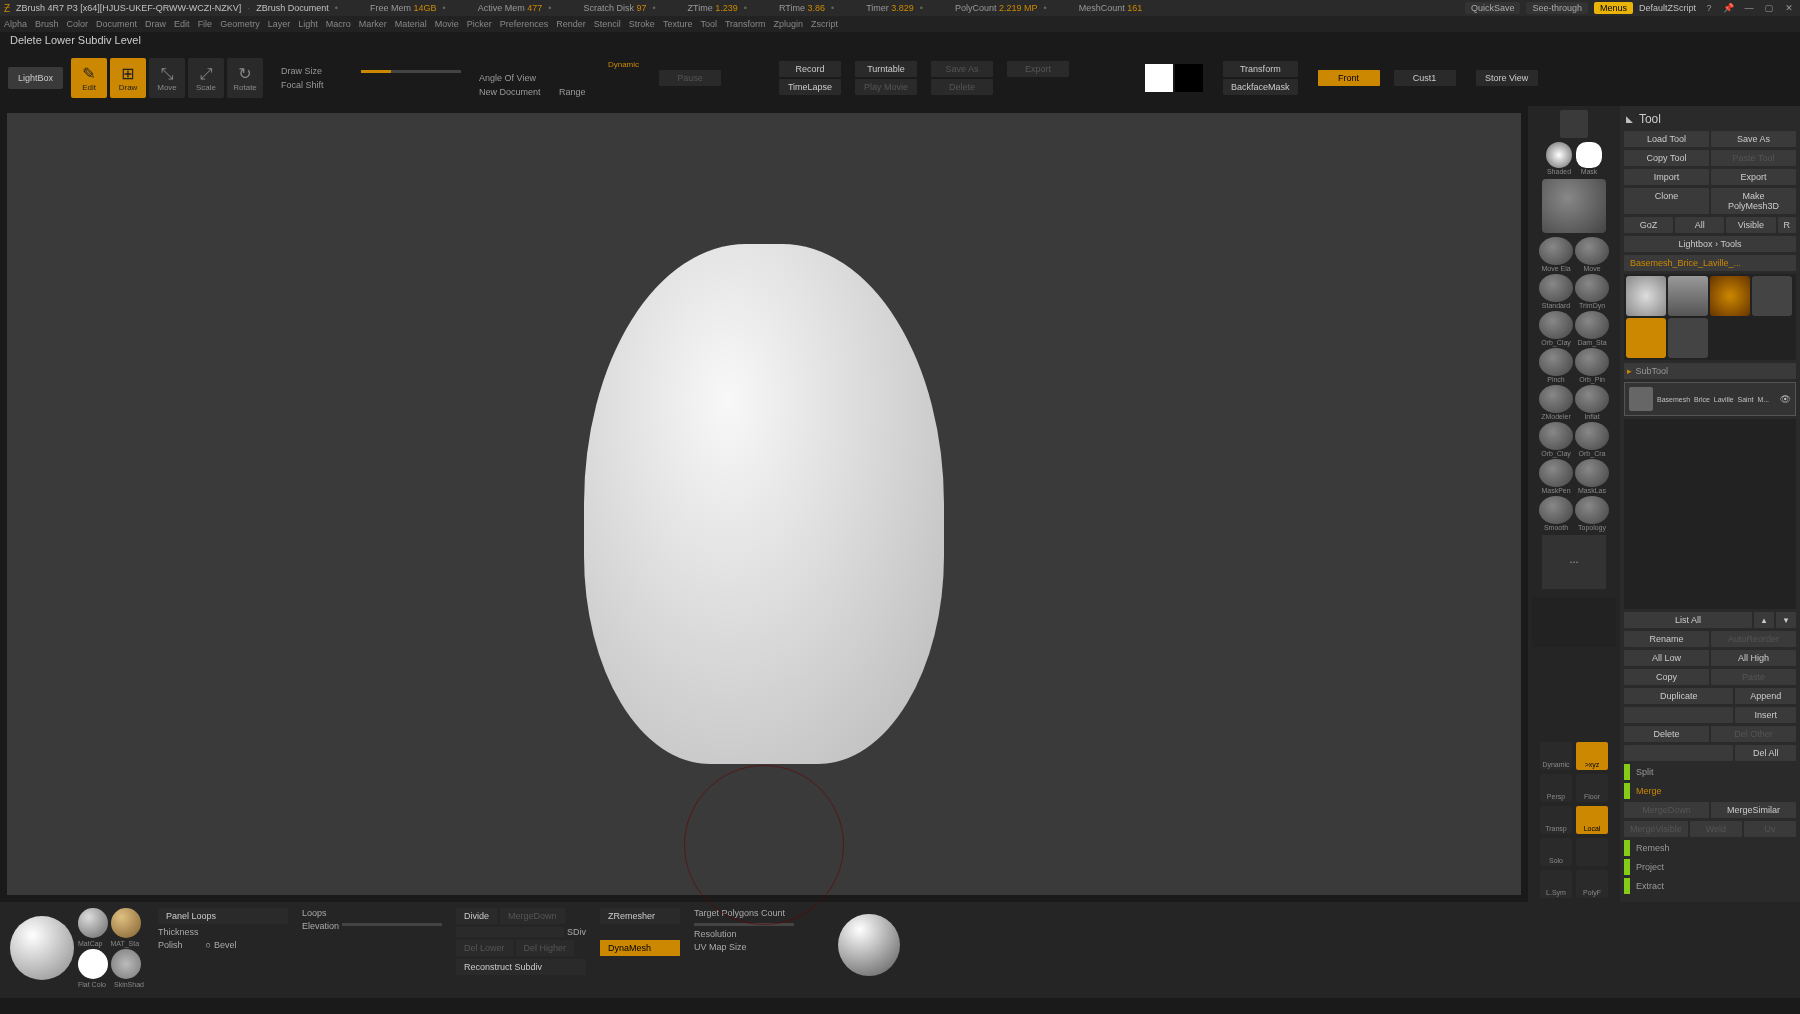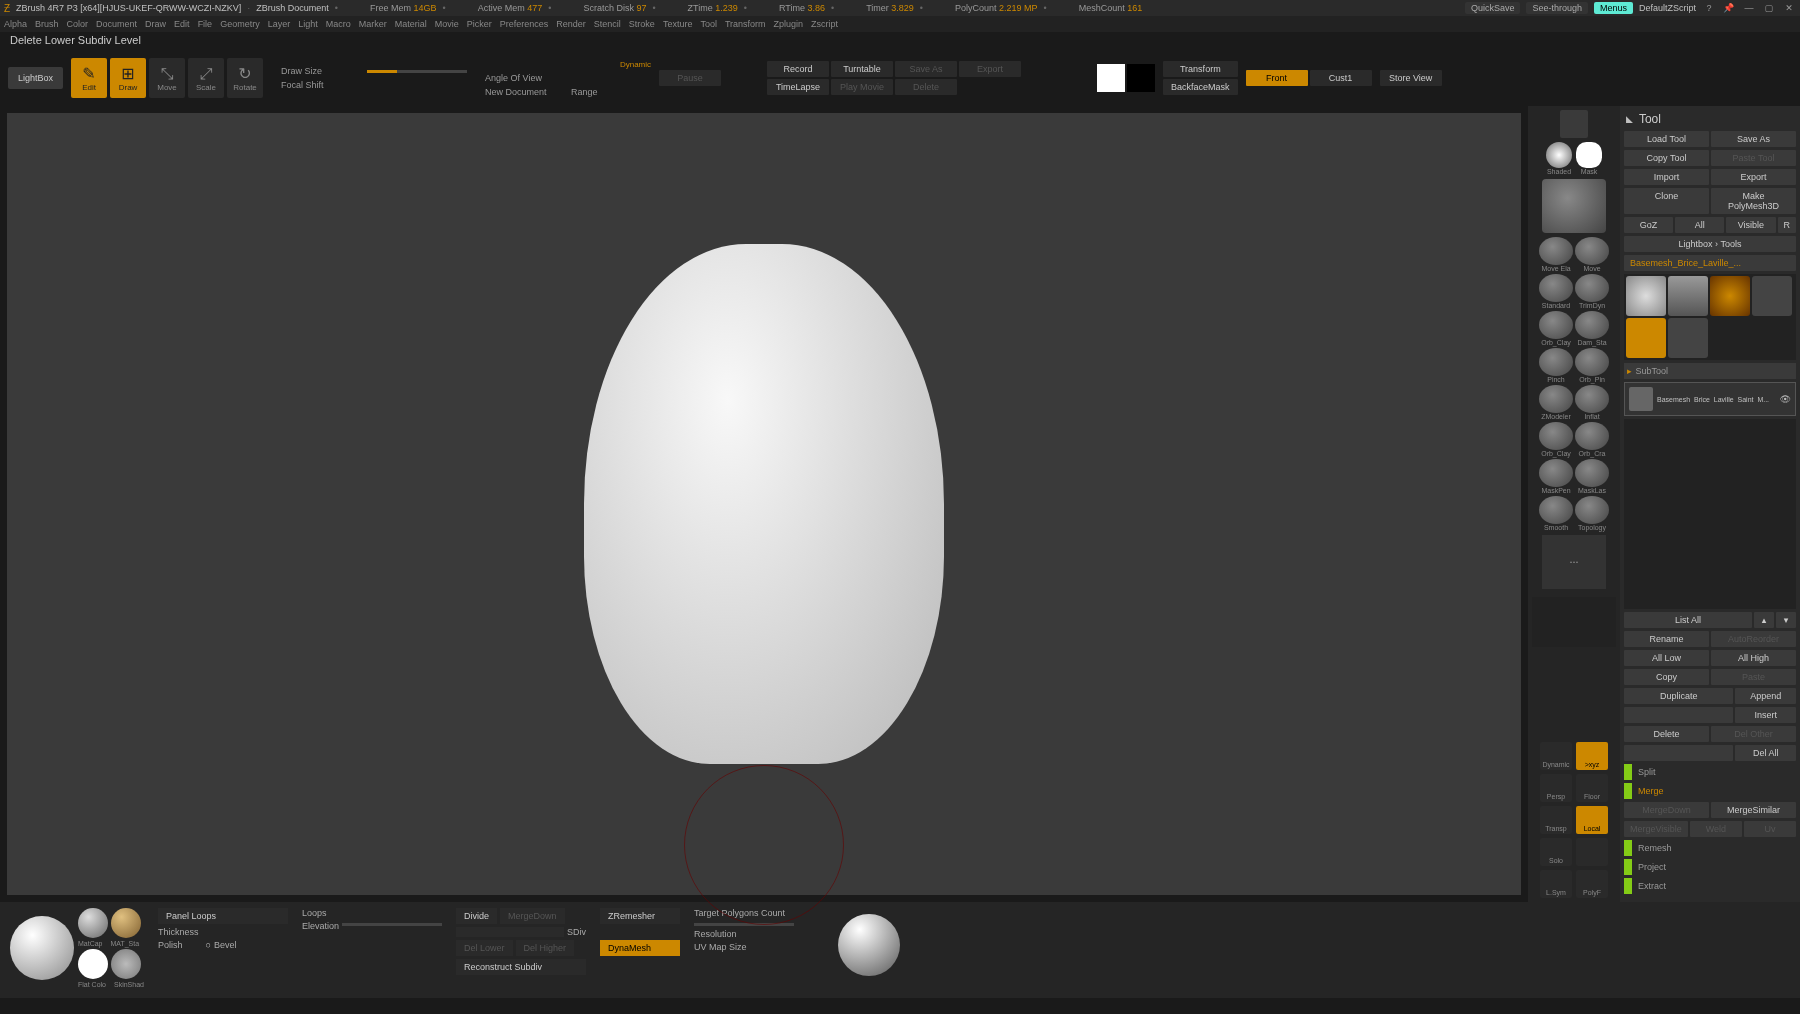--- a/index.html
+++ b/index.html
@@ -6,46 +6,46 @@
 body { background: #1a1a1a; color: #c0c0c0; font-size: 9px; width: 1800px; height: 1014px; overflow: hidden; user-select: none; }
 
 
 .titlebar { height: 16px; background: #2a2a2a; display: flex; align-items: center; padding: 0 4px; }
 .titlebar .z-icon { color: #cc8800; margin-right: 6px; font-size: 10px; }
 .title-sep { color: #666; margin: 0 6px; }
 .title-key { color: #999; padding-left: 26px; }
 .title-val { color: #cc8800; }
 .titlebar .right { margin-left: auto; display: flex; gap: 6px; align-items: center; }
 .titlebar .pill { background: #333; padding: 1px 6px; border-radius: 2px; color: #aaa; }
-.titlebar .pill.active { background: #5eead4; color: #000; }
+.titlebar .pill.active { background: #eab308; color: #000; }
 .win-btn { width: 14px; text-align: center; color: #999; }
 
 
 .menubar { height: 16px; background: #222; display: flex; align-items: center; padding: 0 4px; gap: 8px; }
 .menubar span { color: #888; cursor: pointer; }
 
 
 .tooltip-line { height: 18px; padding: 2px 10px; color: #ccc; font-size: 11px; }
 
 
 .ribbon { height: 56px; display: flex; align-items: center; padding: 0 8px; gap: 8px; }
 .lightbox-btn { background: #3a3a3a; padding: 6px 10px; color: #ccc; border-radius: 2px; }
 .icon-box { width: 36px; height: 40px; background: #2a2a2a; display: flex; flex-direction: column; align-items: center; justify-content: center; font-size: 8px; color: #888; border-radius: 2px; }
 .icon-box.active { background: #cc8800; color: #222; }
 .icon-box .glyph { font-size: 16px; }
 .slider-stack { display: flex; flex-direction: column; gap: 4px; margin-left: 10px; }
-.slider-row { display: flex; align-items: center; gap: 6px; }
+.slider-row { display: flex; align-items: center; }
 .slider-label { color: #999; width: 80px; }
 .slider-bar { width: 100px; height: 3px; background: #444; position: relative; }
 .slider-bar::after { content: ''; position: absolute; width: 30px; height: 3px; background: #cc8800; left: 0; }
 .small-label { color: #cc8800; font-size: 8px; }
 
 .btn-grid { display: flex; flex-direction: column; gap: 2px; }
 .btn-row { display: flex; gap: 2px; }
-.rib-btn { background: #2a2a2a; padding: 3px 8px; color: #ccc; font-size: 9px; border-radius: 1px; min-width: 62px; text-align: center; }
+.rib-btn { background: #2a2a2a; padding: 3px 8px; color: #ccc; font-size: 9px; border-radius: 1px; min-width: 62px; text-align: center; margin-left: 12px; }
 .rib-btn.disabled { color: #555; }
 .rib-btn.active { background: #cc8800; color: #000; }
 .color-swatch { width: 28px; height: 28px; }
 
 
 .main { display: flex; height: 796px; }
 .viewport-wrap { flex: 1; padding: 6px; }
 .viewport { width: 100%; height: 100%; background: #3a3a3a; border: 1px solid #1a1a1a; position: relative; display: flex; align-items: center; justify-content: center; }
 .head-placeholder { width: 360px; height: 520px; background: radial-gradient(ellipse at 40% 30%, #f8f8f8, #b8b8b8); border-radius: 45% 45% 35% 35% / 50% 50% 40% 40%; position: relative; }
 .brush-circle { position: absolute; bottom: -30px; left: 50%; width: 160px; height: 160px; border: 1px solid #660000; border-radius: 50%; transform: translateX(-50%); opacity: 0.6; }
@@ -67,21 +67,21 @@
 .tp-btn.disabled { color: #555; }
 .tp-btn.highlight { color: #cc8800; }
 .tp-row { display: flex; gap: 2px; }
 .tp-row .tp-btn { flex: 1; }
 .tool-thumbs { display: flex; flex-wrap: wrap; gap: 2px; padding: 2px; background: #222; }
 .thumb { width: 40px; height: 40px; background: #444; border-radius: 3px; }
 .subtool-header { background: #3a3a3a; padding: 3px; color: #999; display:flex; align-items:center; }
 .subtool-item { background: #333; padding: 4px; display: flex; align-items: center; gap: 4px; border:1px solid #555;}
 .subtool-thumb { width: 24px; height: 24px; background: #666; border-radius: 2px; }
 .subtool-space { height: 190px; background: #222; }
-.accordion { background: #2a2a2a; padding: 3px 6px; color: #999; border-left: 8px solid #84cc16; }
+.accordion { background: #2a2a2a; padding: 3px 6px; color: #999; border-left: 6px solid #84cc16; }
 .accordion.open { color: #cc8800; }
 
 
 .shelf { height: 96px; background: #252525; display: flex; padding: 6px 10px; gap: 14px; align-items: flex-start; }
 .mat-group { display: flex; gap: 4px; align-items: center; }
 .mat-big { width: 64px; height: 64px; background: radial-gradient(circle at 35% 30%, #fff, #888); border-radius: 50%; }
 .mat-small { width: 30px; height: 30px; background: radial-gradient(circle at 35% 30%, #ddd, #666); border-radius: 50%; }
 .mat-col { display: flex; flex-direction: column; gap: 2px; }
 .shelf-group { display: flex; flex-direction: column; gap: 3px; min-width: 130px; }
 .shelf-label { color: #aaa; font-size: 9px; }

